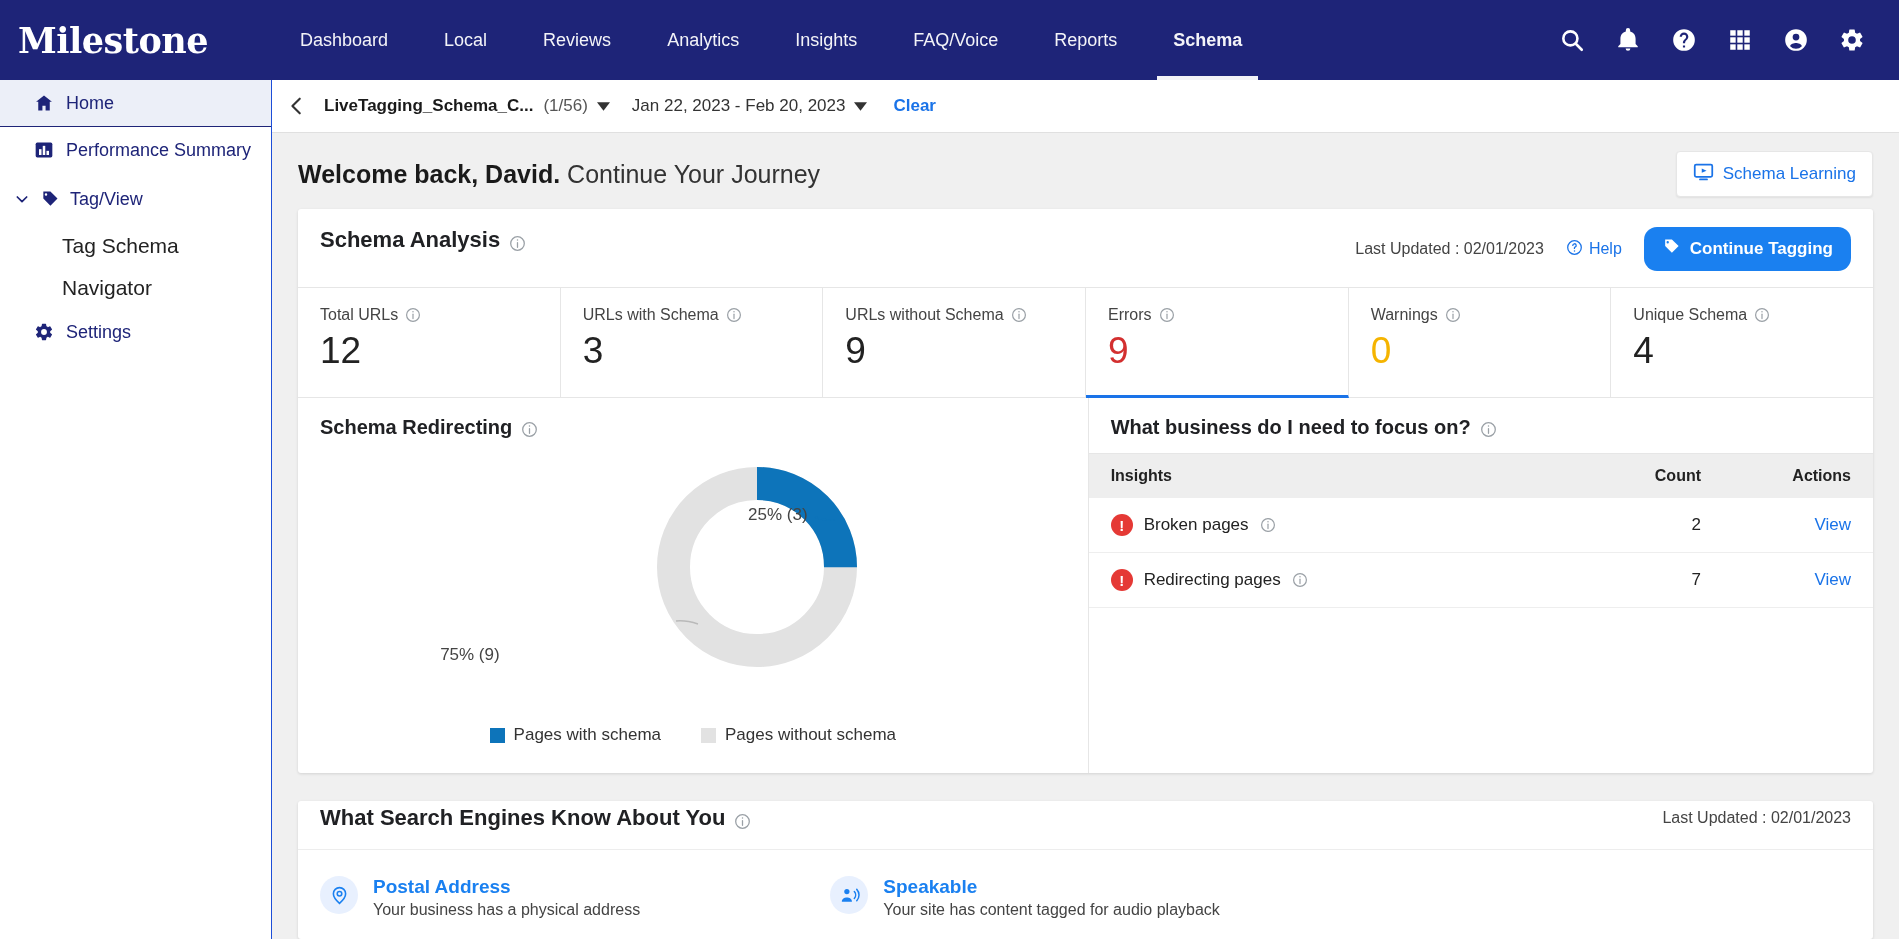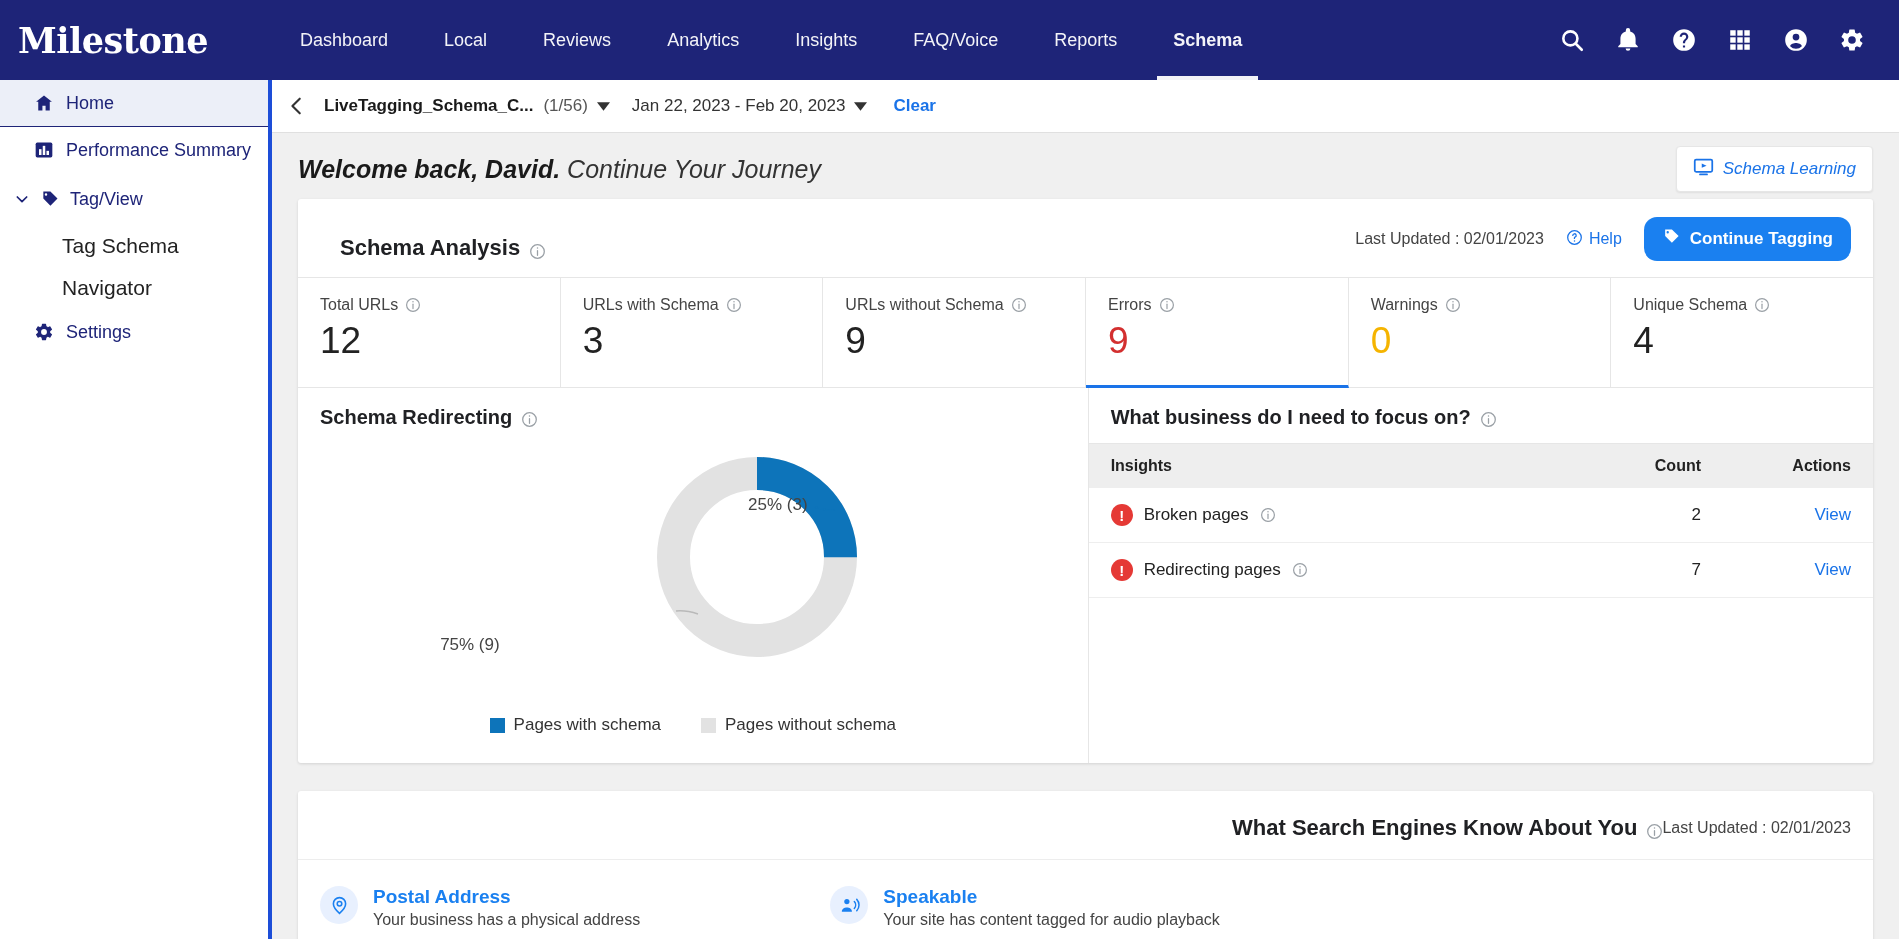--- a/index.html
+++ b/index.html
@@ -36,21 +36,21 @@
   .navicons {
     display: flex; align-items: center; gap: 30px;
     padding-right: 34px; flex: 0 0 auto;
   }
   .navicons .ic { width: 26px; height: 26px; cursor: pointer; display: block; }
   .navicons .ic svg { display: block; }
 
   
   .sidebar {
     position: absolute; top: 80px; left: 0; width: 272px; height: 859px;
-    background: #ffffff; border-right: 4px solid #1d4ed8;
+    background: #ffffff; border-right: 1px solid #1d4ed8;
     padding-top: 0;
   }
   .side-item {
     display: flex; align-items: center; gap: 12px;
     height: 46px; padding-left: 34px; cursor: pointer;
     color: #1e2478; font-size: 18px;
   }
   .side-item.home {
     background: #eceff8; border-bottom: 1px solid #1e2478;
     height: 47px;
@@ -73,39 +73,38 @@
   .fb-date { font-size: 17px; color: #333; margin-left: 22px; cursor:pointer;}
   .fb-clear { font-size: 17px; color: #1a73e8; font-weight: 600; margin-left: 26px; cursor: pointer; }
 
   
   .page {
     position: absolute; top: 133px; left: 272px; width: 1627px; height: 806px;
     background: #f0f0f0; overflow: hidden;
   }
   .welcome-row {
     display: flex; align-items: center; justify-content: space-between;
-    padding: 18px 26px 12px 26px; height: 66px; font-style: italic;
+    padding: 18px 26px 12px 26px; height: 76px;
   }
   .welcome-title { font-size: 25px; color: #333; }
   .welcome-title b { color: #1a1a1a; font-weight: 700; }
   .learn-btn {
     display: flex; align-items: center; gap: 9px;
     background: #ffffff; border: 1px solid #e6e6e6; border-radius: 4px;
     padding: 9px 16px; color: #1a73e8; font-size: 17px; cursor: pointer;
     box-shadow: 0 1px 2px rgba(0,0,0,.07);
   }
 
   .card {
     background: #ffffff; margin: 0 26px; border-radius: 3px;
     box-shadow: 0 1px 3px rgba(0,0,0,.12);
   }
   .card-head {
-    display: flex; align-items: flex-end; justify-content: space-between;
+    display: flex; align-items: flex-start; justify-content: space-between;
     padding: 18px 22px 16px 22px;
-    margin-left: 20px;
   }
   .card-title { font-size: 22px; font-weight: 700; color: #202124; display:flex; align-items:center; gap:9px;}
   .head-right { display: flex; align-items: center; gap: 22px; }
   .updated { font-size: 16px; color: #444; }
   .help-link { display: flex; align-items: center; gap: 6px; color: #1a73e8; font-size: 16px; cursor: pointer; }
   .primary-btn {
     display: flex; align-items: center; gap: 9px; background: #1a80f0;
     color: #fff; font-size: 17px; font-weight: 700; border: none;
     border-radius: 13px; padding: 10px 18px; cursor: pointer;
     font-family: "Liberation Sans", sans-serif;
@@ -162,22 +161,22 @@
   .err-dot {
     width: 22px; height: 22px; border-radius: 50%; background: #e53935;
     color: #fff; font-size: 15px; font-weight: 700;
     display: flex; align-items: center; justify-content: center; flex: 0 0 22px;
   }
   .ins-body { min-height: 168px; }
 
   
   .card-bottom { margin-top: 28px; }
   .sek-head {
-    display: flex; align-items: center; justify-content: flex-end;
-    padding: 24px 22px 18px 22px; border-bottom: 1px solid #ededed;
+    display: flex; align-items: center; justify-content: space-between;
+    padding: 4px 22px 18px 22px; border-bottom: 1px solid #ededed;
   }
   .sek-grid {
     display: grid; grid-template-columns: 1fr 1fr 1fr;
     row-gap: 22px; padding: 26px 22px 20px 22px;
   }
   .sek-item { display: flex; gap: 15px; align-items: flex-start; }
   .sek-ico {
     width: 38px; height: 38px; border-radius: 50%; background: #e8f0fe;
     display: flex; align-items: center; justify-content: center; flex: 0 0 38px;
   }

